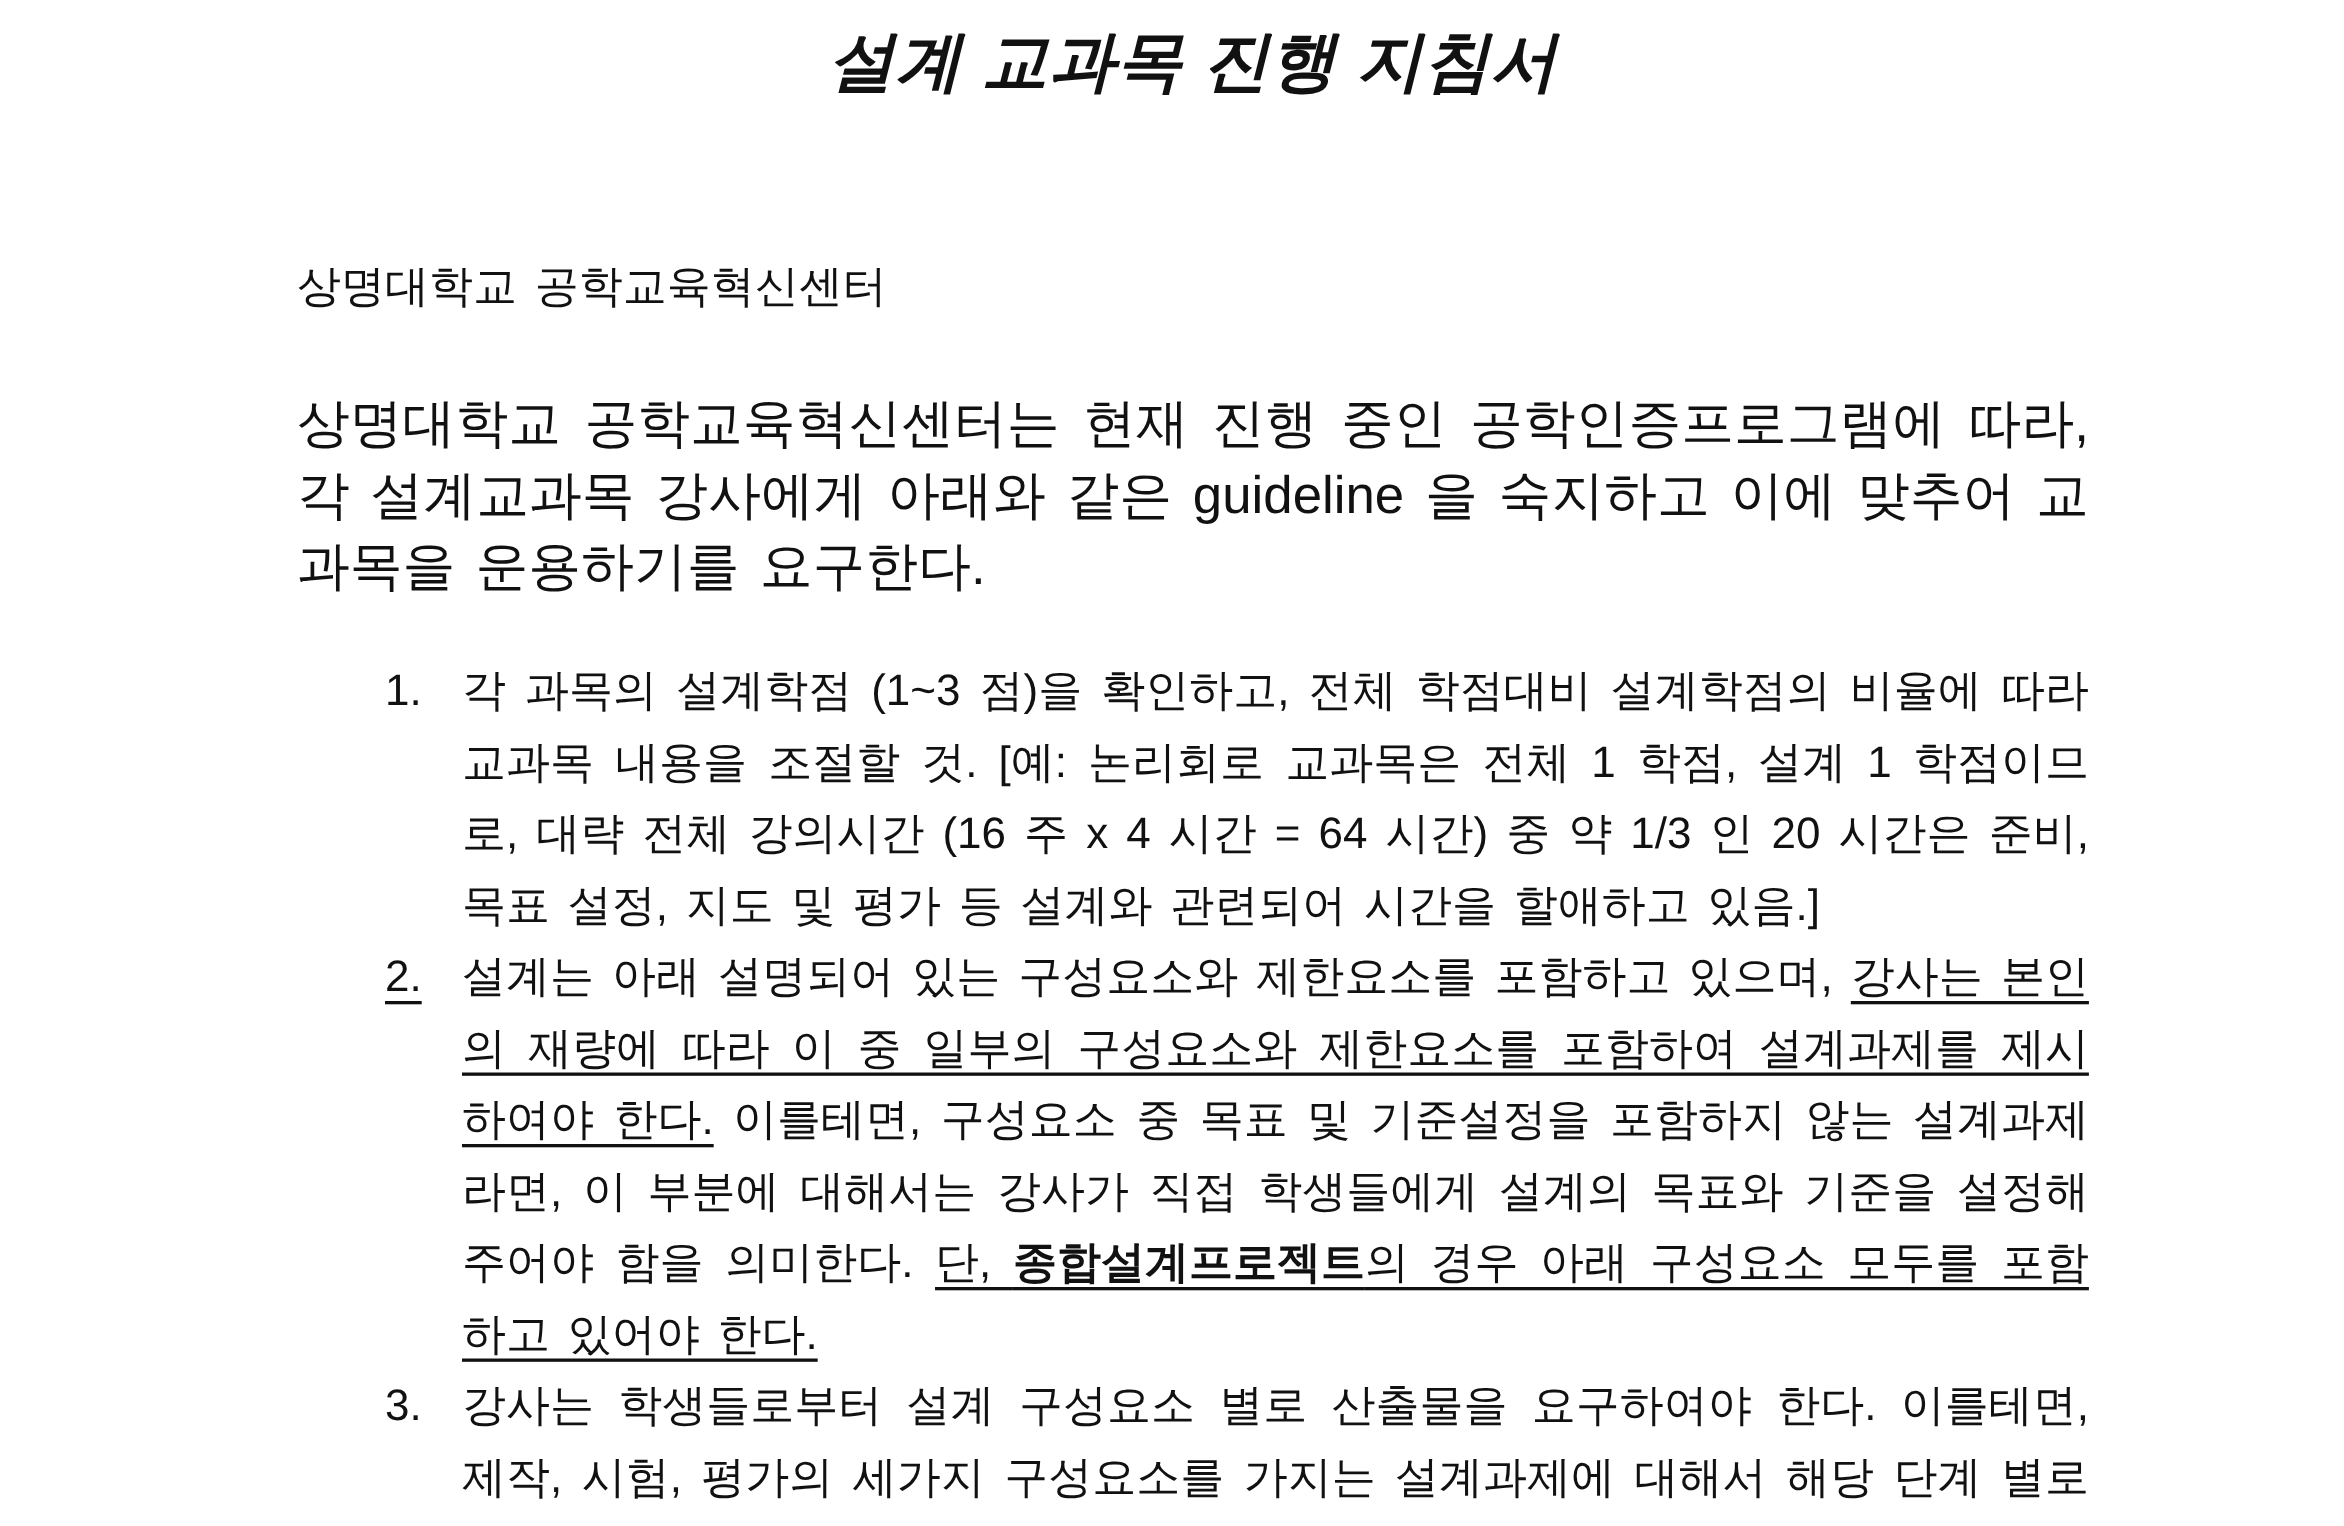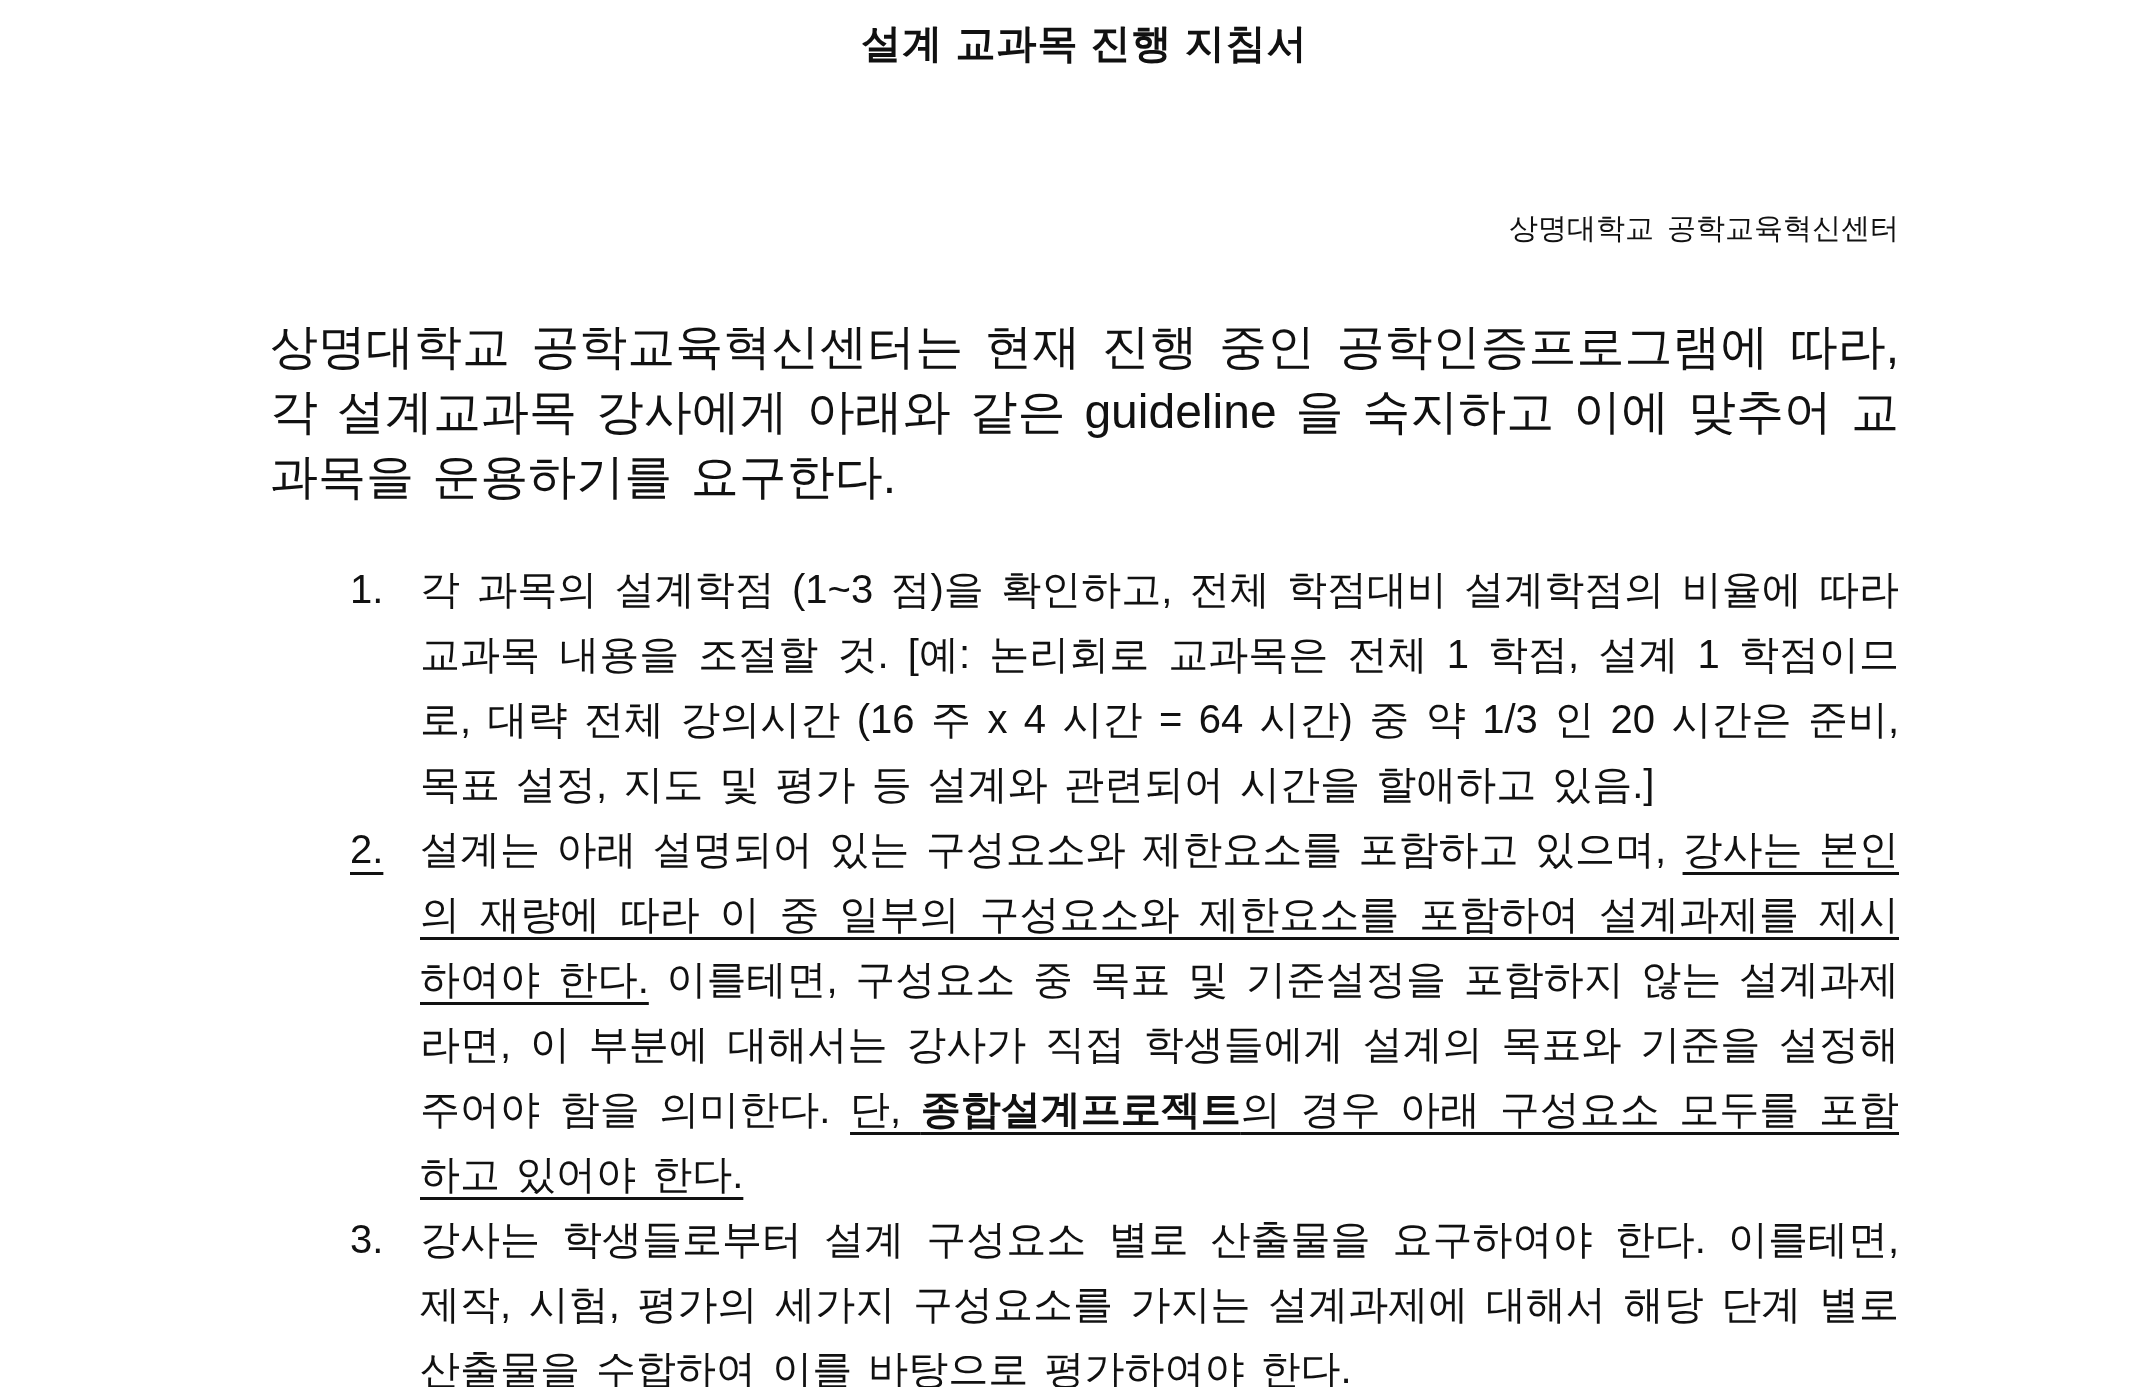--- a/index.html
+++ b/index.html
@@ -16,31 +16,31 @@
     -webkit-font-smoothing: antialiased;
   }
   .page {
     box-sizing: border-box;
     width: 2131px;
     height: 1387px;
     padding: 18px 232px 0 270px;
   }
   .doc-title {
     margin: 0;
-    font-size: 40px;
+    font-size: 60px;
     font-weight: 800;
     letter-spacing: 1px;
     text-align: center;
     line-height: 1.25;
     color: #111;
+    font-style: italic;
   }
   .byline {
     margin-top: 142px;
-    text-align: right;
-    font-size: 29px;
+    font-size: 40px;
     line-height: 1.3;
     word-spacing: 5px;
     color: #111;
   }
   .intro {
     margin-top: 66px;
     font-size: 48px;
     line-height: 65px;
     text-align: justify;
     word-spacing: 5px;

